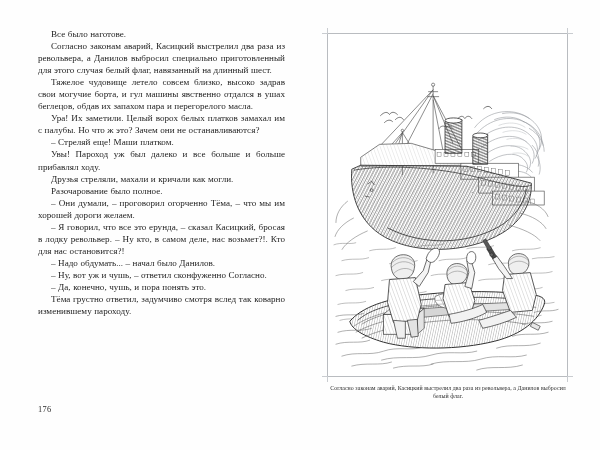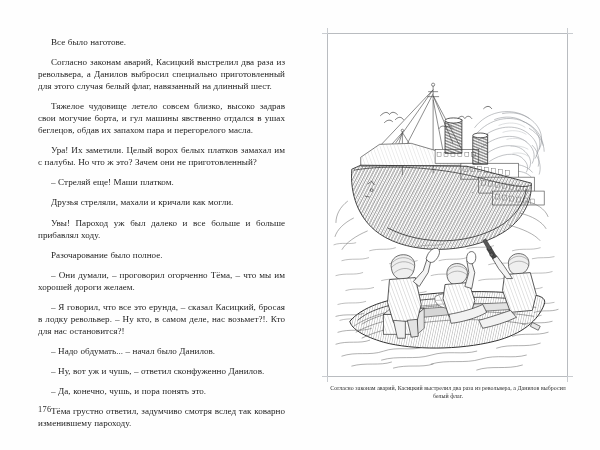--- a/index.html
+++ b/index.html
@@ -22,21 +22,21 @@
     left: 0; top: 0;
     width: 300px; height: 450px;
   }
   #text-column {
     position: absolute;
     left: 38px;
     top: 28px;
     width: 247px;
   }
   .para {
-    margin: 8px 0 0px 0;
+    margin: 0 0 0px 0;
     font-size: 9.1px;
     line-height: 12.05px;
     color: #1d1d1d;
     text-align: justify;
     text-indent: 13px;
     letter-spacing: 0.02px;
     word-spacing: 0.2px;
     -webkit-font-smoothing: antialiased;
   }
   .para.dialog {
@@ -93,29 +93,29 @@
 </head>
 <body>
 
 <div id="page">
 
   <div id="left-page">
     <div id="text-column">
       <p class="para">Все было наготове.</p>
       <p class="para">Согласно законам аварий, Касицкий выстрелил два раза из револьвера, а Данилов выбросил специально приготовленный для этого случая белый флаг, навязанный на длинный шест.</p>
       <p class="para">Тяжелое чудовище летело совсем близко, высоко задрав свои могучие борта, и гул машины явственно отдался в ушах беглецов, обдав их запахом пара и перегорелого масла.</p>
-      <p class="para">Ура! Их заметили. Целый ворох белых платков замахал им с палубы. Но что ж это? Зачем они не приготовленный?</p>
+      <p class="para">Ура! Их заметили. Целый ворох белых платков замахал им с палубы. Но что ж это? Зачем они не останавливаются?</p>
       <p class="para dialog">– Стреляй еще! Маши платком.</p>
+      <p class="para">Увы! Пароход уж был далеко и все больше и больше прибавлял ходу.</p>
       <p class="para">Друзья стреляли, махали и кричали как могли.</p>
-      <p class="para">Увы! Пароход уж был далеко и все больше и больше прибавлял ходу.</p>
       <p class="para">Разочарование было полное.</p>
       <p class="para dialog">– Они думали, – проговорил огорченно Тёма, – что мы им хорошей дороги желаем.</p>
       <p class="para dialog">– Я говорил, что все это ерунда, – сказал Касицкий, бросая в лодку револьвер. – Ну кто, в самом деле, нас возьмет?!. Кто для нас остановится?!</p>
       <p class="para dialog">– Надо обдумать... – начал было Данилов.</p>
-      <p class="para dialog">– Ну, вот уж и чушь, – ответил сконфуженно Данилов.</p>
+      <p class="para dialog">– Ну, вот уж и чушь, – ответил сконфуженно Согласно.</p>
       <p class="para dialog">– Да, конечно, чушь, и пора понять это.</p>
       <p class="para">Тёма грустно ответил, задумчиво смотря вслед так коварно изменившему пароходу.</p>
     </div>
     <div id="page-number">176</div>
   </div>
 
   <div id="right-page">
 
     <div id="illus-frame">
       <svg id="illus-svg" viewBox="0 0 241 344" preserveAspectRatio="none">

